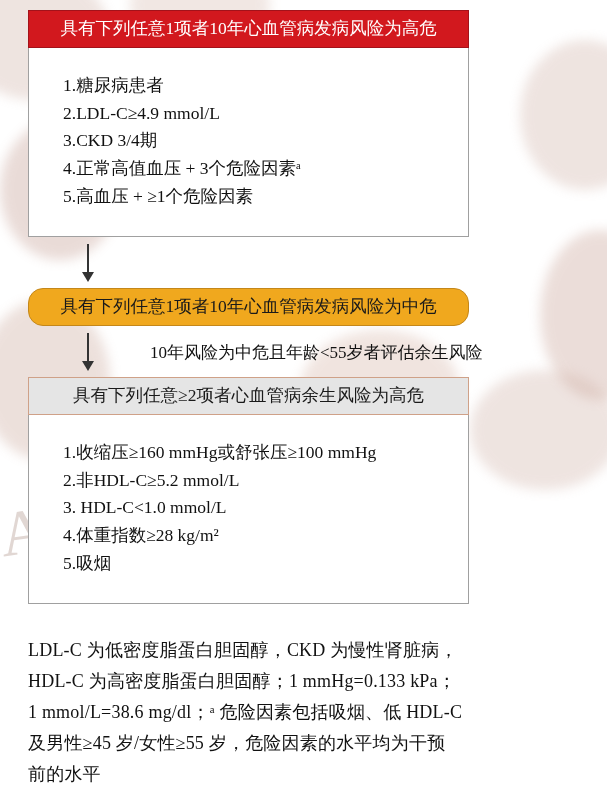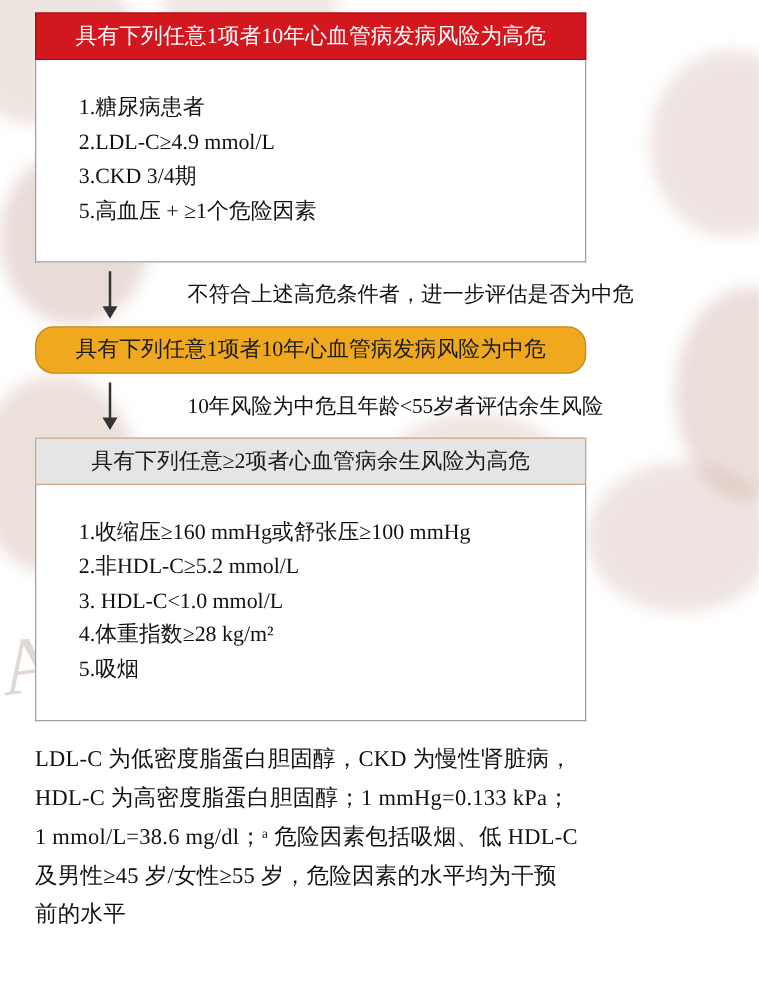--- a/index.html
+++ b/index.html
@@ -131,21 +131,21 @@
     border-top: 10px solid #333;
   }
   .arrow-label {
     font-size: 17px;
     color: #111;
     white-space: nowrap;
     padding-left: 2px;
   }
 
   .notes {
-    margin-top: 15px;
+    margin-top: 31px;
     font-size: 18px;
     line-height: 1.72;
     color: #111;
     letter-spacing: 0.2px;
   }
   .notes p {
     margin: 0;
   }
 </style>
 </head>
@@ -164,30 +164,30 @@
 <div class="page">
 
   <div class="flow">
 
     <div class="band band-high">具有下列任意1项者10年心血管病发病风险为高危</div>
     <div class="box">
       <ol>
         <li>1.糖尿病患者</li>
         <li>2.LDL-C≥4.9 mmol/L</li>
         <li>3.CKD 3/4期</li>
+        <li>4.正常高值血压 + 3个危险因素ᵃ</li>
         <li>5.高血压 + ≥1个危险因素</li>
       </ol>
     </div>
 
     <div class="arrow-row">
       <div class="arrow">
         <div class="stem"></div>
         <div class="head"></div>
       </div>
-      <div class="arrow-label">不符合上述高危条件者，进一步评估是否为中危</div>
     </div>
 
     <div class="band band-mid">具有下列任意1项者10年心血管病发病风险为中危</div>
 
     <div class="arrow-row">
       <div class="arrow">
         <div class="stem"></div>
         <div class="head"></div>
       </div>
       <div class="arrow-label">10年风险为中危且年龄&lt;55岁者评估余生风险</div>

